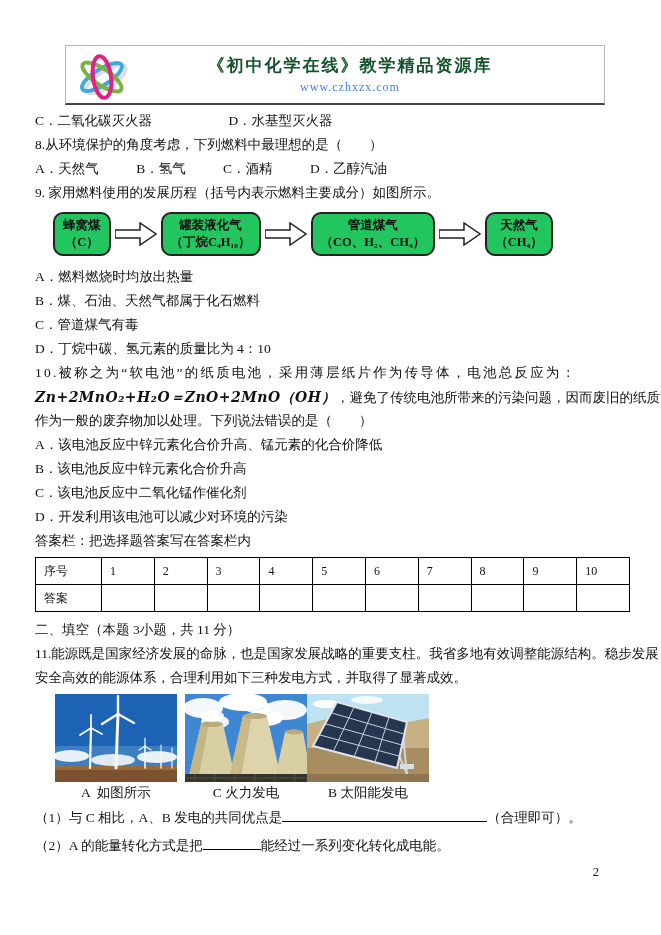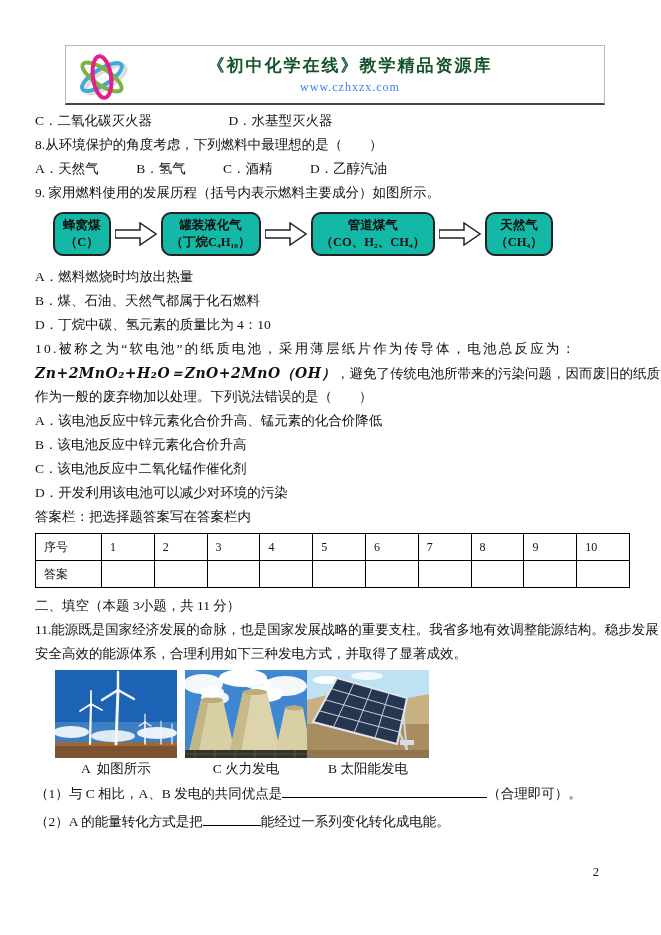--- a/index.html
+++ b/index.html
@@ -37,21 +37,21 @@
     font-family:"DejaVu Serif","Liberation Serif",serif;
     font-weight:bold; font-style:italic; letter-spacing:0.5px; font-size:14px;
   }
 
   
   .flowchart { display:flex; align-items:center; margin:4px 0 6px 18px; height:50px; }
   .flow-box {
     border:2px solid #222; border-radius:10px;
     padding:3px 8px; text-align:center;
     font-weight:bold; font-size:12.5px; line-height:17px;
-    background:#14b8a6; white-space:nowrap;
+    background:#22c55e; white-space:nowrap;
   }
   .flow-arrow { margin:0 4px; flex:0 0 auto; }
 
   
   table.answers {
     border-collapse:collapse; width:595px; margin:4px 0 6px 0;
     table-layout:fixed;
   }
   table.answers td {
     border:1px solid #000; height:27px;
@@ -140,20 +140,21 @@
       <polygon points="0,8 25,8 25,1 41,12 25,23 25,16 0,16" fill="#fff" stroke="#222" stroke-width="1.5"></polygon>
     </svg>
     <div class="flow-box">
       <span>天然气</span><br>
       <span>（CH₄）</span>
     </div>
   </div>
 
   <p>A．燃料燃烧时均放出热量</p>
   <p>B．煤、石油、天然气都属于化石燃料</p>
+  <p>C．管道煤气有毒</p>
   <p>D．丁烷中碳、氢元素的质量比为 4：10</p>
 
   <p class="stretch">10.被称之为“软电池”的纸质电池，采用薄层纸片作为传导体，电池总反应为：</p>
   <p class="eq-line">
     <span class="equation">Zn+2MnO₂+H₂O＝ZnO+2MnO（OH）</span><span>，避免了传统电池所带来的污染问题，因而废旧的纸质电池可</span>
   </p>
   <p>作为一般的废弃物加以处理。下列说法错误的是（　　）</p>
   <p>A．该电池反应中锌元素化合价升高、锰元素的化合价降低</p>
   <p>B．该电池反应中锌元素化合价升高</p>
   <p>C．该电池反应中二氧化锰作催化剂</p>

